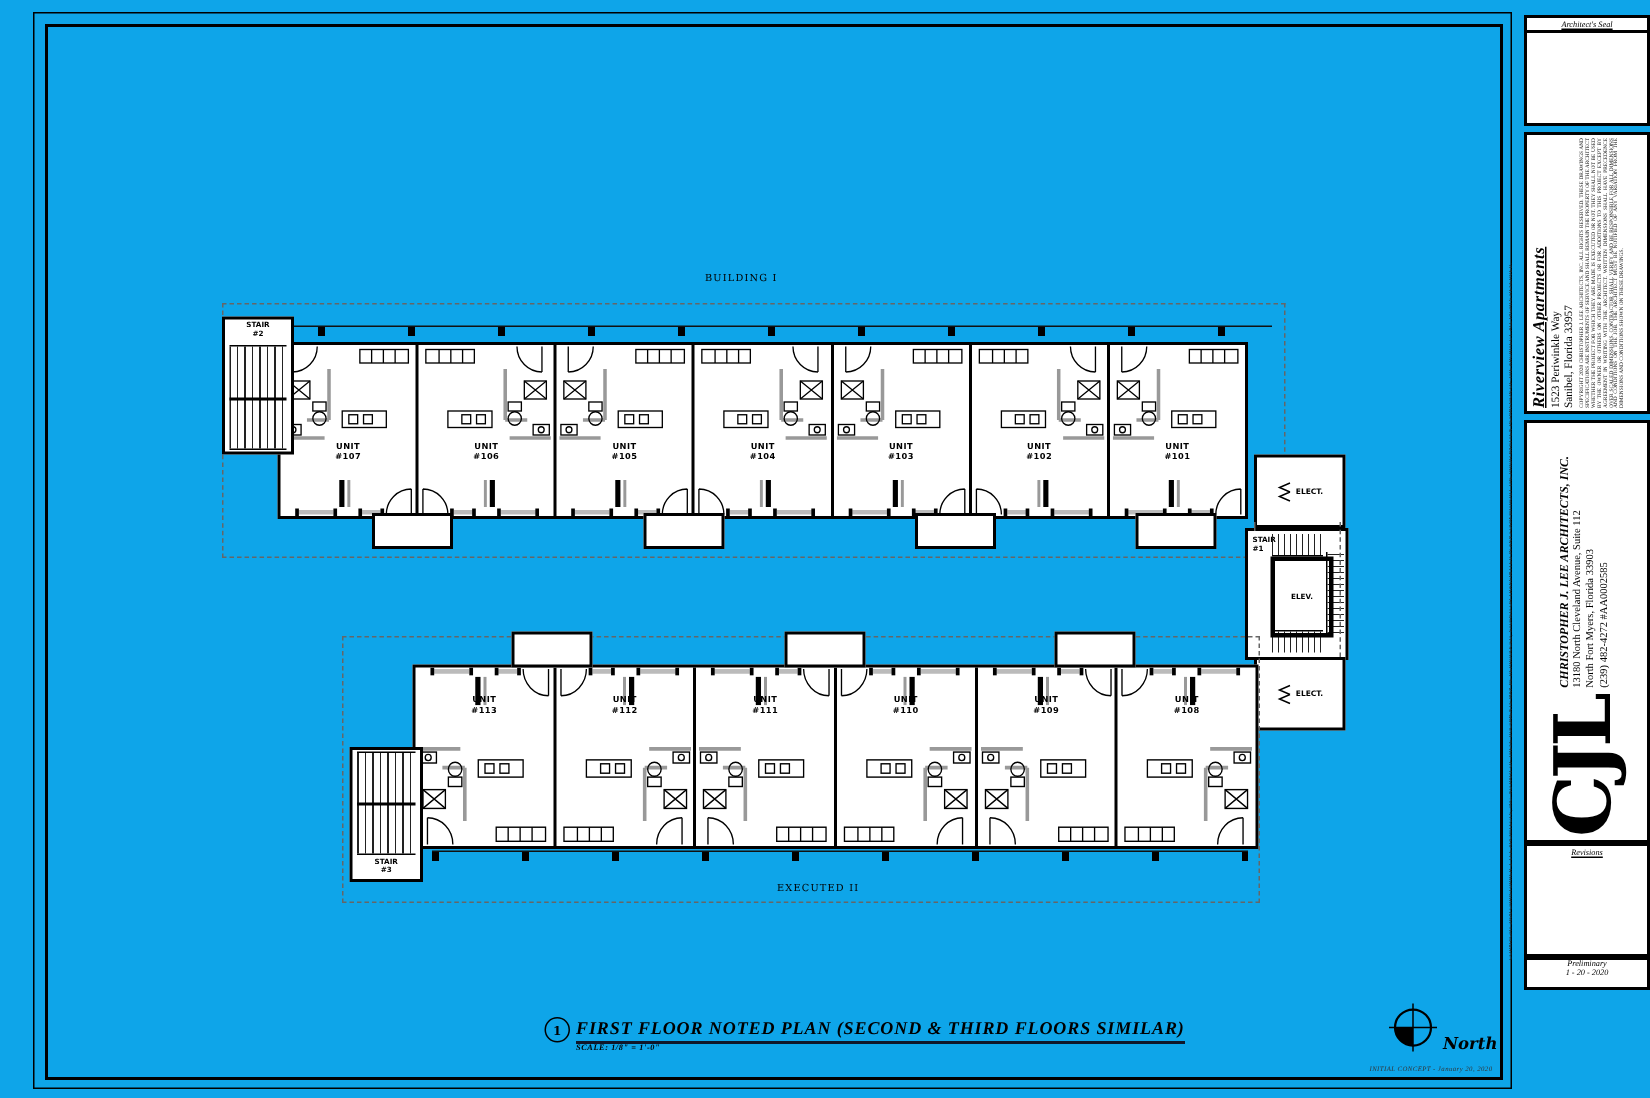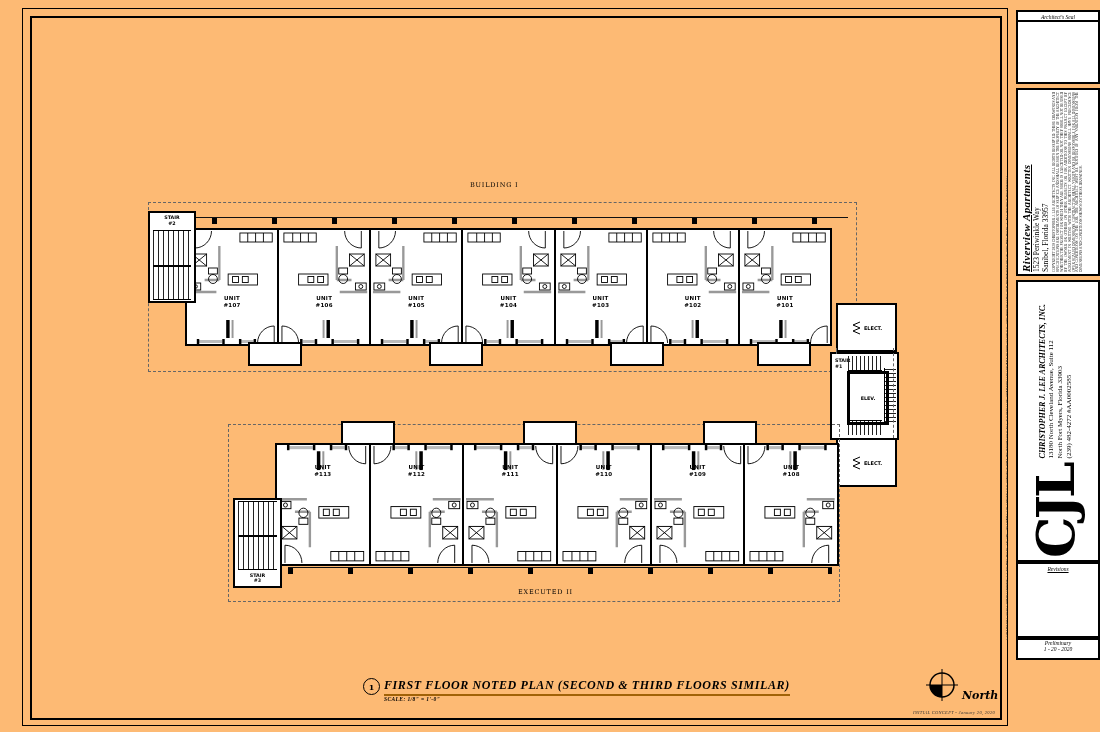--- a/index.html
+++ b/index.html
@@ -1,16 +1,16 @@
 <!DOCTYPE html>
 <html><head>
 <meta charset="utf-8">
 <style>
   html,body{margin:0;padding:0;background:#fff;}
-  #sheet{position:relative;width:1100px;height:732px;background:#fdba74;overflow:hidden;
+  #sheet{position:relative;width:1100px;height:732px;background:#0ea5e9;overflow:hidden;
          font-family:"Liberation Sans",sans-serif;color:#000;}
   .abs{position:absolute;}
   
   .outer-frame{left:22px;top:8px;width:984px;height:716px;border:1px solid #000;}
   .inner-frame{left:30px;top:16px;width:968px;height:700px;border:2.5px solid #000;}
   
   .dashed{border:1px dashed #666;}
   .bldg{border:2.5px solid #000;background:#fff;display:flex;}
   .unit{position:relative;flex:1;border-right:2.5px solid #000;}
   .unit:last-child{border-right:none;}
@@ -34,21 +34,21 @@
   .colonnade{height:6px;border-top:1.5px solid #111;
              background:repeating-linear-gradient(90deg,#000 0 5px,transparent 5px 60px);}
   .porch{border:2px solid #000;background:#fff;}
   .room{border:2px solid #000;background:#fff;display:flex;align-items:center;justify-content:center;gap:3px;
         font:bold 5px "DejaVu Sans",sans-serif;}
   .bldg-name{font:6.5px "DejaVu Serif",serif;letter-spacing:.8px;}
   
   .callout-circle{width:15px;height:15px;border:1.2px solid #000;border-radius:50%;display:flex;
                   align-items:center;justify-content:center;font:bold 8px "DejaVu Serif",serif;}
   .sheet-title{font:bold italic 12px "Liberation Serif",serif;letter-spacing:.6px;
-               border-bottom:2px solid #a16207;padding-bottom:1px;}
+               border-bottom:2px solid #0f172a;padding-bottom:1px;}
   .sheet-scale{font:bold italic 5.5px "Liberation Serif",serif;letter-spacing:.4px;}
   .north-text{font:bold italic 11px "DejaVu Serif",serif;}
   .concept-note{font:italic 4.5px "Liberation Serif",serif;color:#333;letter-spacing:.3px;}
   
   .tb{border:2px solid #000;background:#fff;}
   .tb-label{font:italic 5.5px "Liberation Serif",serif;text-decoration:underline;text-align:center;
             display:block;padding-top:2px;}
   .rot{position:absolute;left:2px;top:2px;transform-origin:0 0;transform:rotate(-90deg) translateX(-100%);}
   .proj-name{font:bold italic 11px "Liberation Serif",serif;text-decoration:underline;letter-spacing:.4px;white-space:nowrap;}
   .proj-addr{font:7.5px "Liberation Serif",serif;line-height:1.25;white-space:nowrap;}

